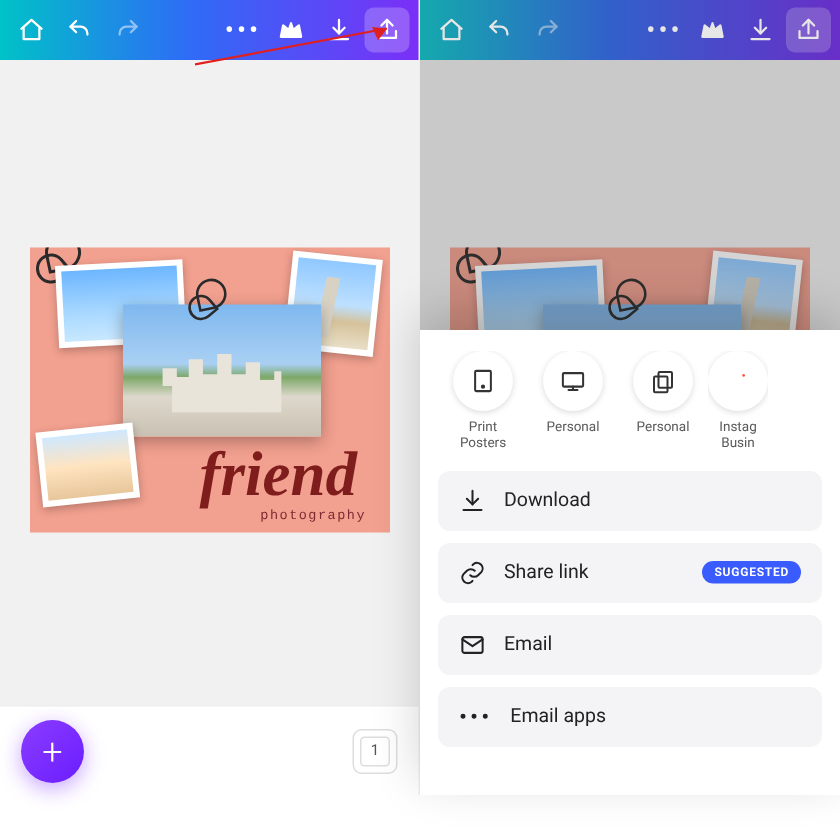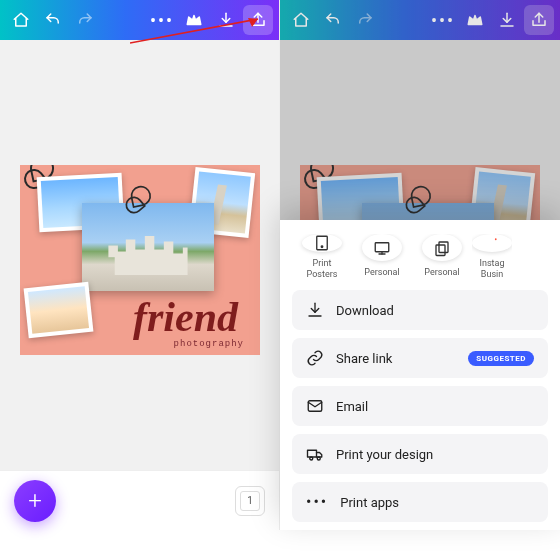--- a/index.html
+++ b/index.html
@@ -368,30 +368,21 @@
             <span class="badge">SUGGESTED</span>
           </div>
           <div class="action">
             <svg viewBox="0 0 24 24">
                 <rect x="3" y="5" width="18" height="14" rx="2"></rect>
                 <path d="M3 7l9 6 9-6"></path>
               </svg>
             <span>Email</span>
           </div>
           <div class="action">
-            <svg viewBox="0 0 24 24">
-                <rect x="2" y="7" width="12" height="9"></rect>
-                <path d="M14 10h4l3 3v3h-7"></path>
-                <circle cx="7" cy="18" r="2"></circle>
-                <circle cx="17" cy="18" r="2"></circle>
-              </svg>
-            <span>Print your design</span>
-          </div>
-          <div class="action">
             <span class="dots3">•••</span>
-            <span>Print apps</span>
+            <span>Email apps</span>
           </div>
         </div>
       </div>
     </div>
   </div>
 
 </div>
 
 </body></html>

